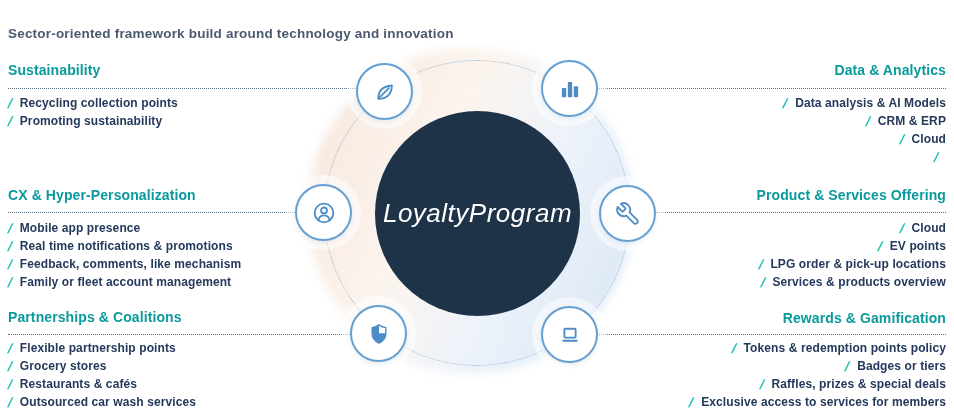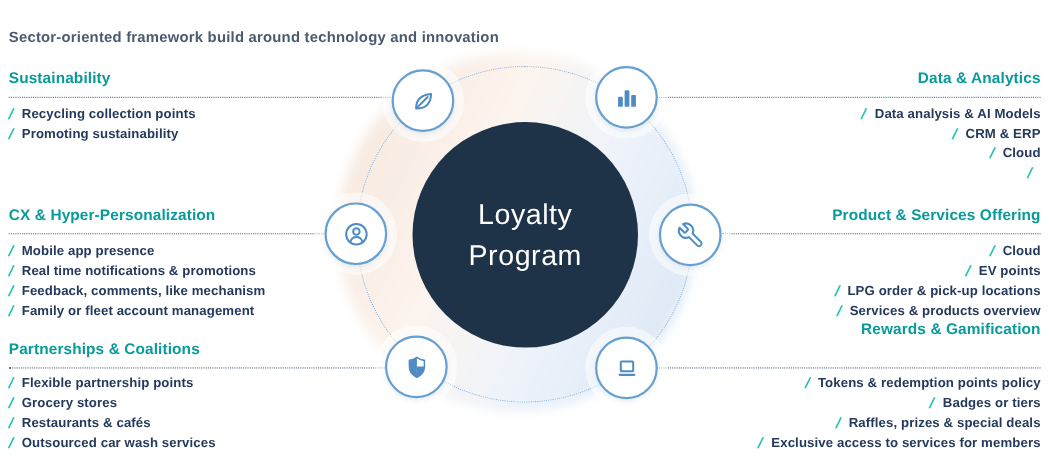--- a/index.html
+++ b/index.html
@@ -11,21 +11,21 @@
   body{background:#fff;font-family:"Liberation Sans",sans-serif;}
   .canvas{position:relative;width:954px;height:417px;background:#fff;overflow:hidden;}
   .page-title{position:absolute;left:8px;top:6px;font-size:13.5px;font-weight:700;color:var(--title_text);letter-spacing:.2px;margin-top:20px;}
   
   .halo{position:absolute;left:307px;top:48px;width:326px;height:326px;border-radius:50%;
         background:linear-gradient(115deg,#f6e7dc 5%,#fcf4ee 38%,#eef3fa 62%,#d9e6f5 95%);
         filter:blur(5px);z-index:1;}
   .ring{position:absolute;left:324px;top:60px;width:306px;height:306px;border-radius:50%;
         border:1.5px dotted var(--ring_blue);z-index:2;}
   .core{position:absolute;left:375px;top:111px;width:205px;height:205px;border-radius:50%;
-        background:var(--navy);z-index:3;display:flex;flex-direction:column;align-items:center;justify-content:center;}
+        background:var(--navy);z-index:3;display:flex;flex-direction:row;align-items:center;justify-content:center;font-style:italic;}
   .core span{color:#fff;font-size:26px;line-height:37px;font-weight:500;letter-spacing:.5px;}
   
   .node{position:absolute;width:57px;height:57px;border-radius:50%;background:#fff;
         border:2px solid #66a0d2;z-index:4;display:flex;align-items:center;justify-content:center;
         box-shadow:0 0 0 9px rgba(255,255,255,.55),0 2px 5px rgba(80,120,170,.3);}
   .icon{color:var(--icon_blue);display:flex;}
   .icon svg{width:26px;height:26px;}
   
   .rule{position:absolute;height:0;border-top:1.5px dotted var(--rule_gray);z-index:2;}
   
@@ -195,21 +195,21 @@
     <li>
         <span class="slash">/</span>
         <span class="item-text">LPG order &amp; pick-up locations</span>
       </li>
     <li>
         <span class="slash">/</span>
         <span class="item-text">Services &amp; products overview</span>
       </li>
   </ul>
 
-  <div class="sec-title right-align" style="right:8px;top:291px;width:349px;">Rewards &amp; Gamification</div>
+  <div class="sec-title right-align" style="right:8px;top:310px;width:349px;">Rewards &amp; Gamification</div>
   <ul class="items right" style="right:8px;top:339px;width:349px;">
     <li>
         <span class="slash">/</span>
         <span class="item-text">Tokens &amp; redemption points policy</span>
       </li>
     <li>
         <span class="slash">/</span>
         <span class="item-text">Badges or tiers</span>
       </li>
     <li>

